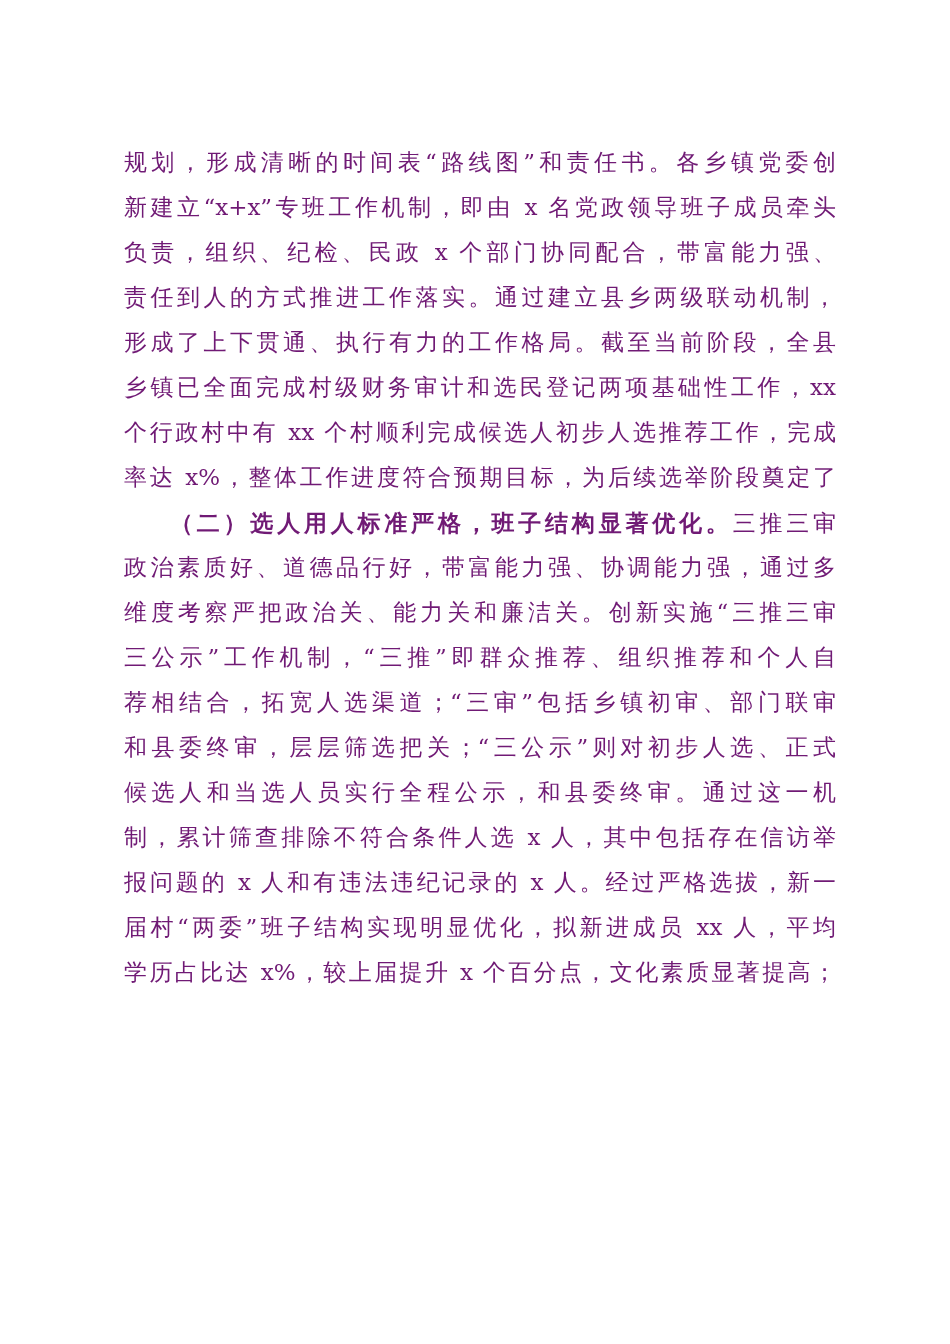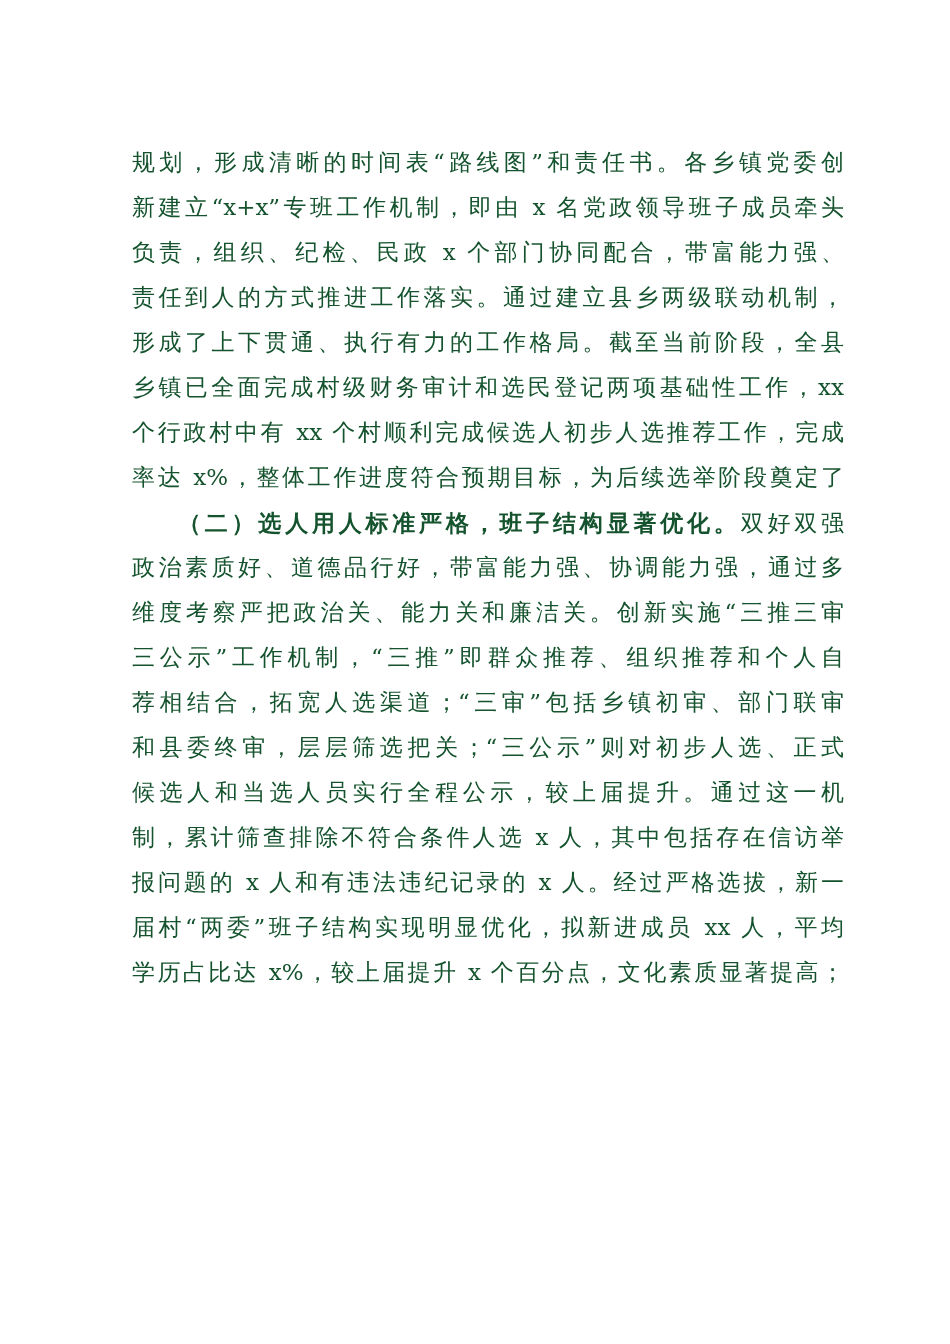--- a/index.html
+++ b/index.html
@@ -2,23 +2,23 @@
 <html><head>
   <meta charset="utf-8">
   <style>
     html, body { margin: 0; padding: 0; background: #ffffff; }
     body { width: 950px; height: 1344px; position: relative; overflow: hidden; }
     .page {
       position: absolute; left: 0; top: 0; width: 950px; height: 1344px;
       background: #ffffff;
     }
     .body-text {
-      position: absolute; left: 132px; top: 140px; width: 712px;
+      position: absolute; left: 124px; top: 140px; width: 712px;
       font-family: "DejaVu Serif", "Liberation Serif", serif;
-      font-size: 23px; color: #14532d;
+      font-size: 23px; color: #701a75;
     }
     .line {
       height: 45px; line-height: 45px; white-space: nowrap;
       text-align: justify; text-align-last: justify; letter-spacing: 0;
     }
     .line.last { text-align-last: left; }
     .line.indent { padding-left: 46px; }
     .heading { font-weight: bold; }
   </style>
 </head>
@@ -32,27 +32,27 @@
       <div class="line">新建立“x+x”专班工作机制，即由 x 名党政领导班子成员牵头</div>
       <div class="line">负责，组织、纪检、民政 x 个部门协同配合，带富能力强、</div>
       <div class="line">责任到人的方式推进工作落实。通过建立县乡两级联动机制，</div>
       <div class="line">形成了上下贯通、执行有力的工作格局。截至当前阶段，全县</div>
       <div class="line">乡镇已全面完成村级财务审计和选民登记两项基础性工作，xx</div>
       <div class="line">个行政村中有 xx 个村顺利完成候选人初步人选推荐工作，完成</div>
       <div class="line">率达 x%，整体工作进度符合预期目标，为后续选举阶段奠定了</div>
     </div>
 
     <div>
-      <div class="line indent"><span class="heading">（二）选人用人标准严格，班子结构显著优化。</span><span>双好双强</span></div>
+      <div class="line indent"><span class="heading">（二）选人用人标准严格，班子结构显著优化。</span><span>三推三审</span></div>
       <div class="line">政治素质好、道德品行好，带富能力强、协调能力强，通过多</div>
       <div class="line">维度考察严把政治关、能力关和廉洁关。创新实施“三推三审</div>
       <div class="line">三公示”工作机制，“三推”即群众推荐、组织推荐和个人自</div>
       <div class="line">荐相结合，拓宽人选渠道；“三审”包括乡镇初审、部门联审</div>
       <div class="line">和县委终审，层层筛选把关；“三公示”则对初步人选、正式</div>
-      <div class="line">候选人和当选人员实行全程公示，较上届提升。通过这一机</div>
+      <div class="line">候选人和当选人员实行全程公示，和县委终审。通过这一机</div>
       <div class="line">制，累计筛查排除不符合条件人选 x 人，其中包括存在信访举</div>
       <div class="line">报问题的 x 人和有违法违纪记录的 x 人。经过严格选拔，新一</div>
       <div class="line">届村“两委”班子结构实现明显优化，拟新进成员 xx 人，平均</div>
       <div class="line">学历占比达 x%，较上届提升 x 个百分点，文化素质显著提高；</div>
     </div>
 
   </div>
 </div>
 
 </body></html>

